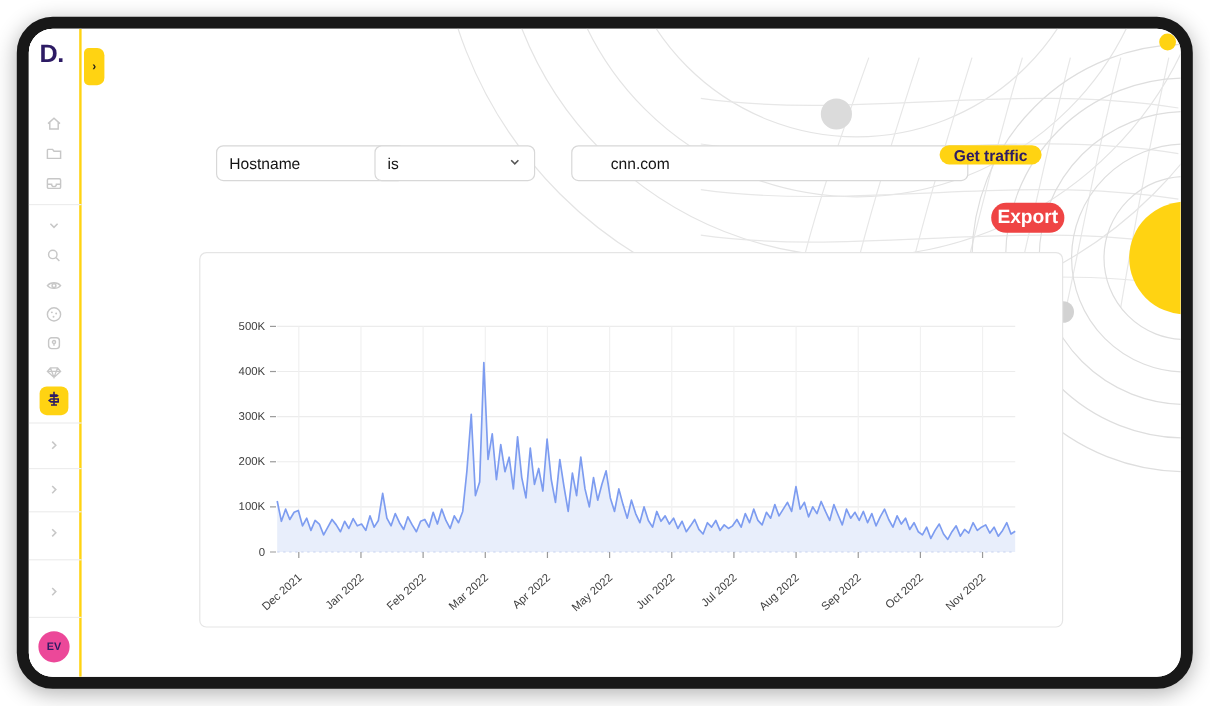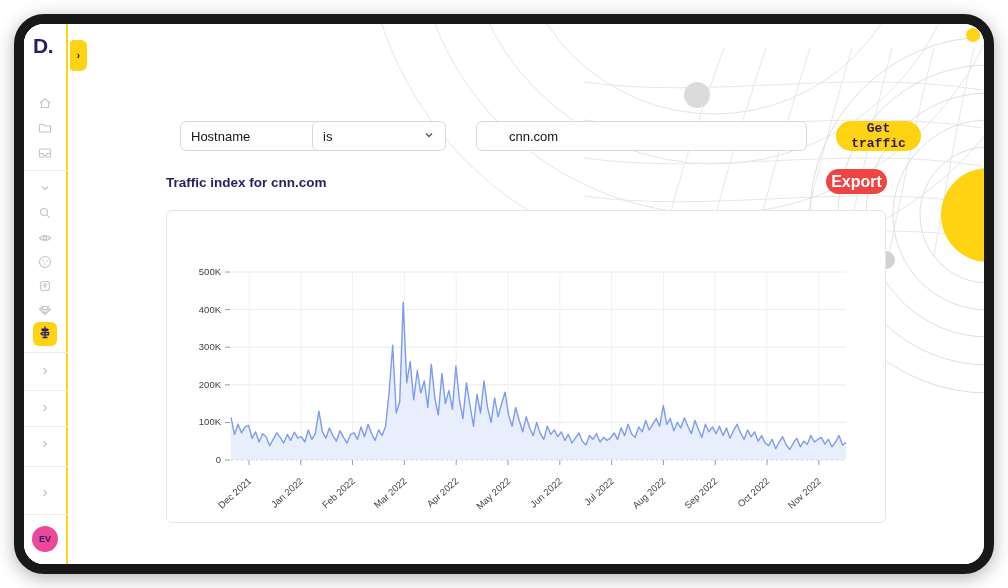--- a/index.html
+++ b/index.html
@@ -36,23 +36,23 @@
 
   .field { position:absolute; top:97px; height:30px; border:1px solid #d8d8d8; border-radius:6px;
            font-size:13px; color:#141414; background:#fff; padding:0 10px; font-family:"Liberation Sans", sans-serif; }
   #fieldName { left:128px; width:158px;margin-left:28px; }
   .select-box { position:absolute; left:288px; top:97px; width:134px; height:30px; border:1px solid #d8d8d8;
                 border-radius:6px; background:#fff; display:flex; align-items:center; padding:13px 10px;
                 font-size:13px; color:#141414; cursor:pointer; }
   .select-box .chev { margin-left:auto; color:#555; }
   #fieldQuery { left:452px; width:331px;padding-left:32px; }
 
-  .btn-primary { position:absolute; left:812px; top:97px; width:85px; height:30px; border:none; border-radius:15px;
+  .btn-primary { position:absolute; left:759px; top:97px; width:85px; height:16px; border:none; border-radius:15px;
                  background:#ffd312; color:#2d1b64; font-size:13px; font-weight:bold; cursor:pointer;
-                 font-family:Liberation Mono, monospace; }
+                 font-family:Liberation Sans, sans-serif; }
   .section-title { position:absolute; left:142px; top:151px; font-size:13.5px; font-weight:bold; color:#2d1b64; }
   .btn-export { position:absolute; left:802px; top:145px; width:61px; height:25px; border:none; border-radius:13px;
                 background:#ef4444; color:#ffffff; font-size:16px; font-weight:bold; cursor:pointer;
                 font-family:"Liberation Sans", sans-serif; }
 
   .chart-card { position:absolute; left:142px; top:186px; width:720px; height:313px; background:#ffffff;
                 border:1px solid #e5e5e5; border-radius:6px; z-index:3; }
   .chart-card svg { display:block; }
 </style>
 </head>
@@ -208,21 +208,20 @@
           <svg width="12" height="12" viewBox="0 0 12 12" fill="none" stroke="currentColor" stroke-width="1.3">
               <path d="M3 4.5 L6 7.5 L9 4.5"></path>
             </svg>
         </span>
       </div>
 
       <input class="field" id="fieldQuery" value="cnn.com" style="">
 
       <button class="btn-primary">Get traffic</button>
 
-      <h2 class="section-title">Traffic index for cnn.com</h2>
       <button class="btn-export">Export</button>
 
       <div class="chart-card">
         <svg id="chart" width="718" height="311" viewBox="0 0 718 311">
             <line x1="58" y1="249" x2="63" y2="249" stroke="#9a9a9a" stroke-width="1"></line>
             <text x="54" y="252" text-anchor="end" font-size="9.5" fill="#3f3f3f" font-family="Liberation Sans, sans-serif">0</text>
             <line x1="64" y1="211.4" x2="679" y2="211.4" stroke="#ececec" stroke-width="1"></line>
             <line x1="58" y1="211.4" x2="63" y2="211.4" stroke="#9a9a9a" stroke-width="1"></line>
             <text x="54" y="214.4" text-anchor="end" font-size="9.5" fill="#3f3f3f" font-family="Liberation Sans, sans-serif">100K</text>
             <line x1="64" y1="173.8" x2="679" y2="173.8" stroke="#ececec" stroke-width="1"></line>

